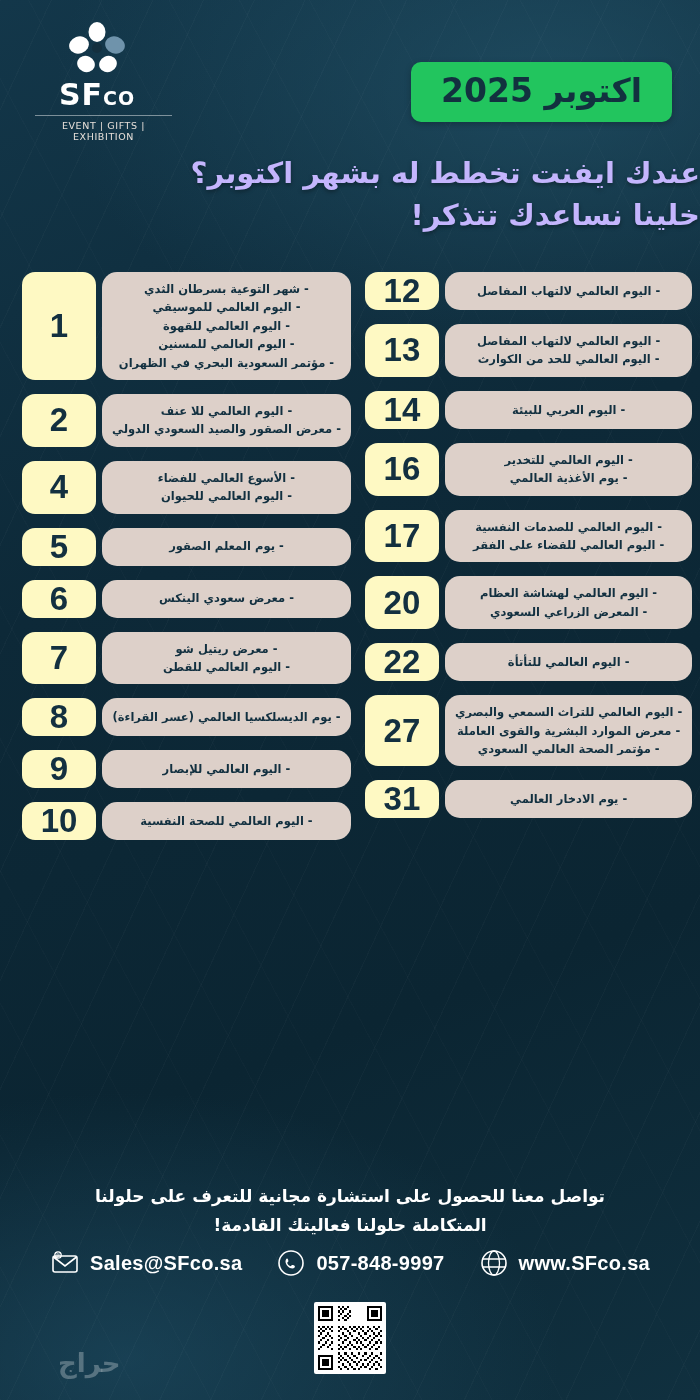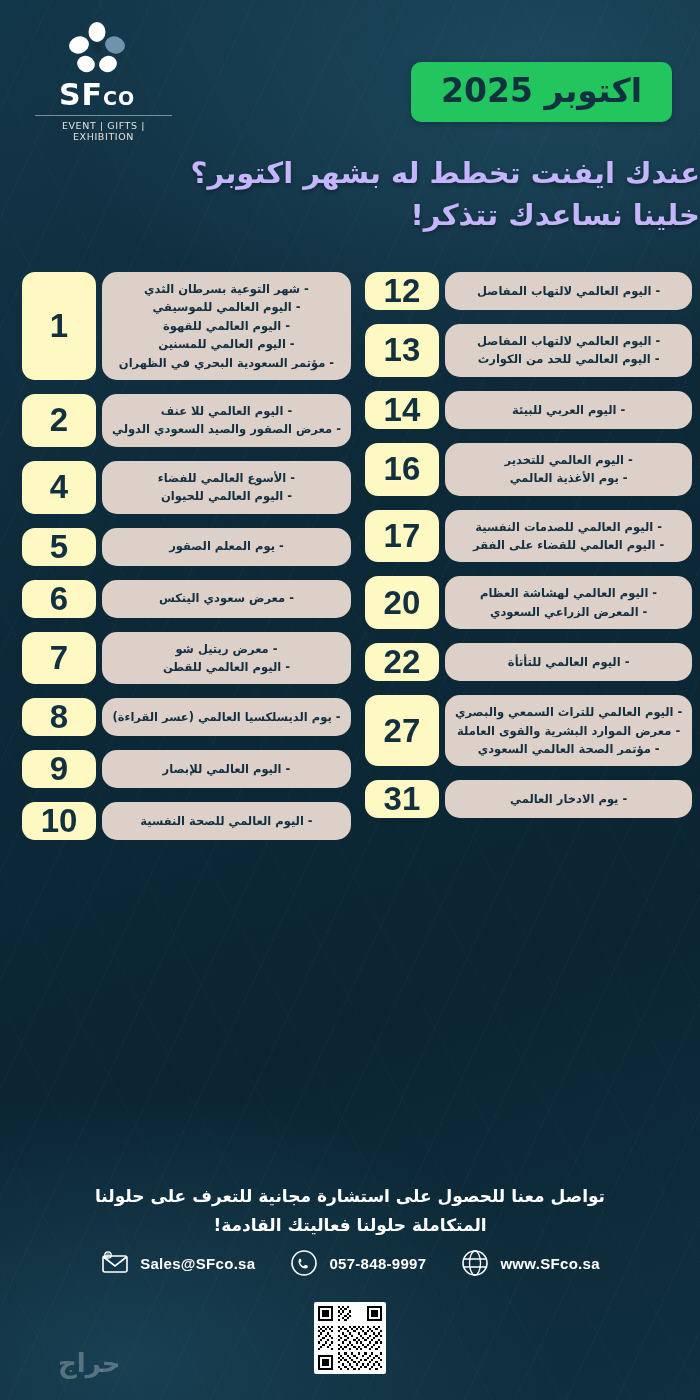--- a/index.html
+++ b/index.html
@@ -101,21 +101,21 @@
     text-align: center; color: #ffffff;
     font-size: 17px; font-weight: bold; line-height: 1.7; margin-top: 24px;
   }
   .contacts {
     position: absolute; left: 0; right: 0; top: 1248px;
     display: flex; flex-direction: row-reverse; align-items: center; justify-content: center;
     gap: 34px;
     color: #ffffff;
   }
   .contact { display: flex; flex-direction: row-reverse; align-items: center; gap: 10px; }
-  .contact .txt { font-size: 15px; font-weight: bold; font-family: "Liberation Sans", sans-serif; letter-spacing:.3px;text-align:center;}
+  .contact .txt { font-size: 20px; font-weight: bold; font-family: "Liberation Sans", sans-serif; letter-spacing:.3px;text-align:center;}
   .ico { width: 30px; height: 30px; display: block; }
   .qr {
     position: absolute; left: 50%; transform: translateX(-50%);
     top: 1302px; width: 72px; height: 72px; background: #ffffff;
     padding: 4px; border-radius: 2px;
   }
   .qr svg { display: block; }
   .watermark {
     position: absolute; left: 58px; bottom: 22px;
     color: rgba(255,255,255,.28);

